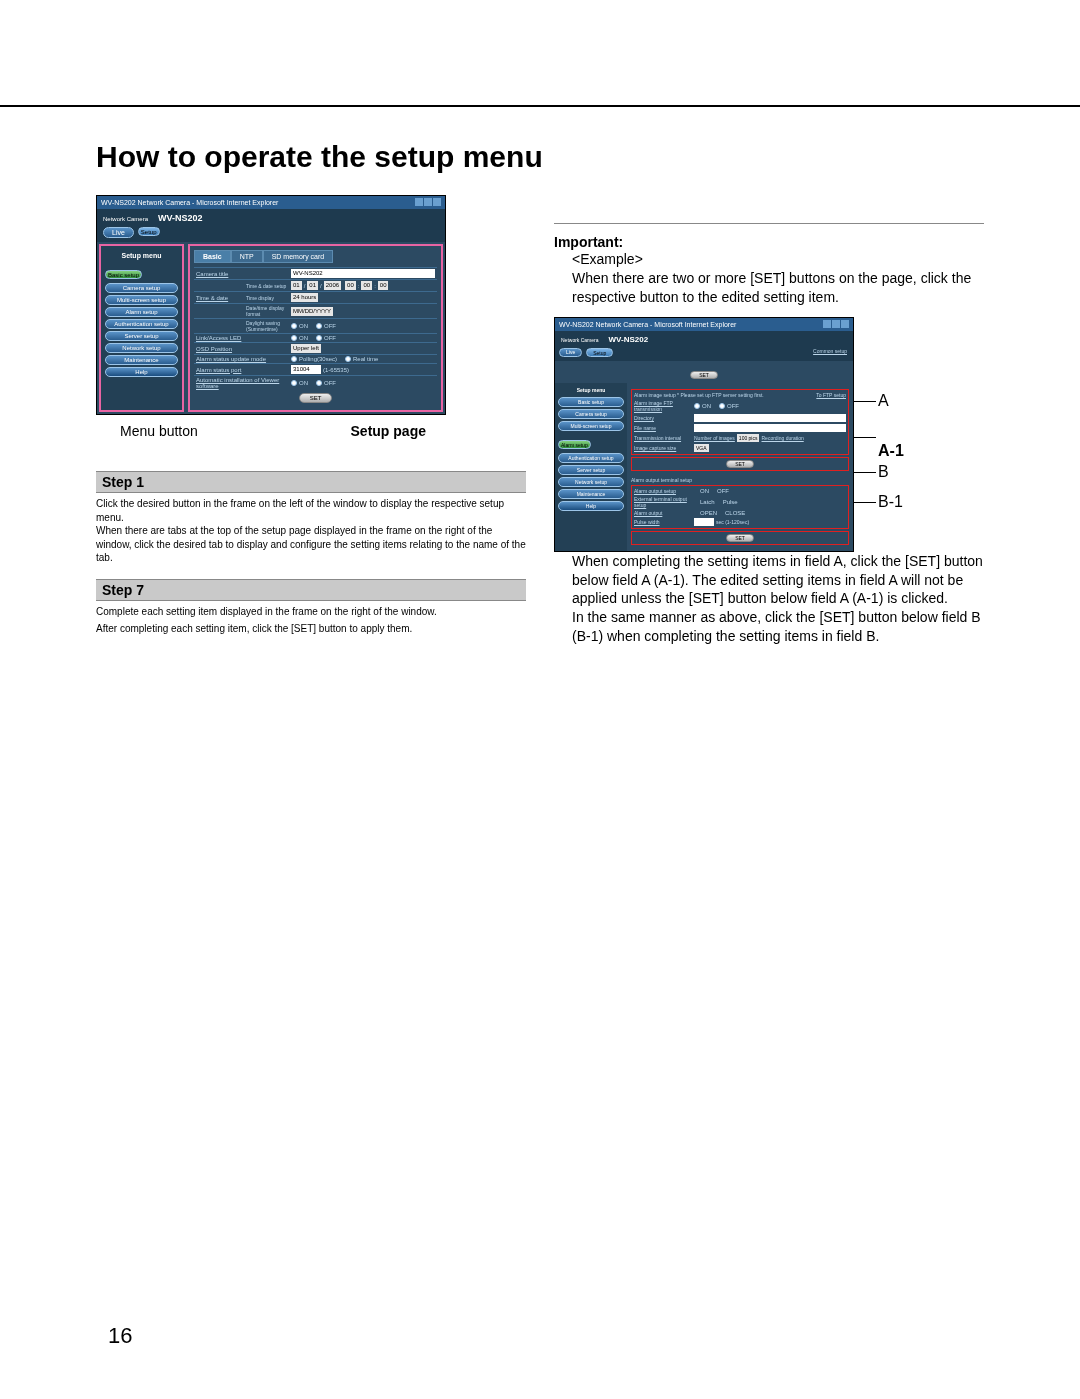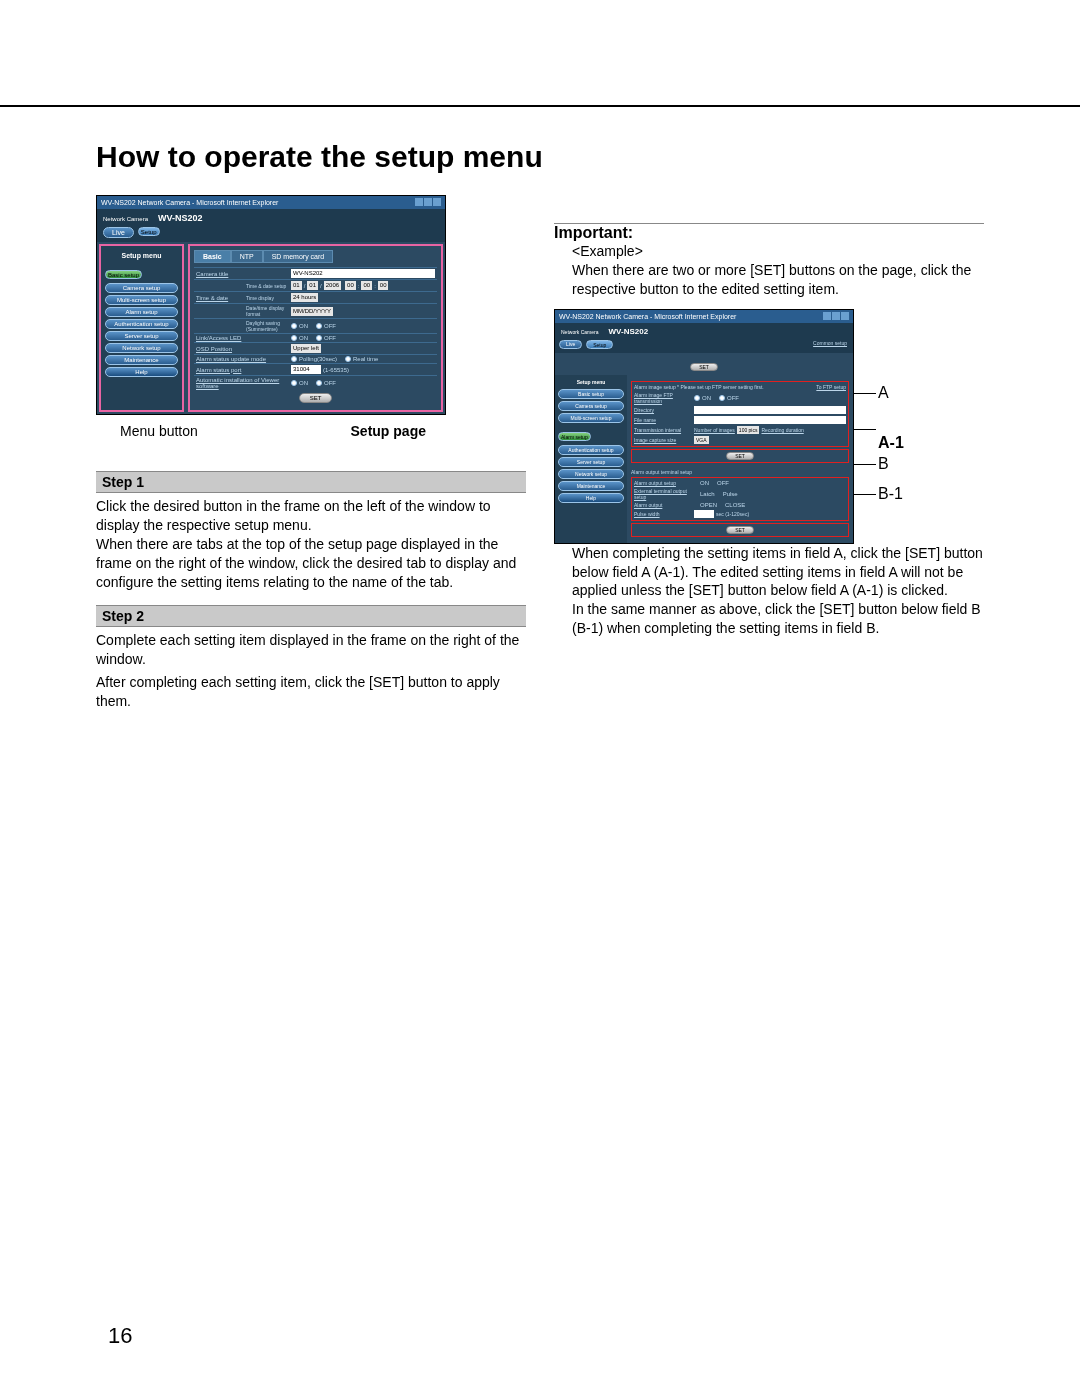--- a/index.html
+++ b/index.html
@@ -203,31 +203,31 @@
     border-top: 1px solid #888;
     border-bottom: 1px solid #888;
     padding: 2px 6px;
     font-weight: bold;
     font-size: 14px;
     display: inline-block;
     width: 100%;
     margin-top: 14px;
   }
   .para {
-    font-size: 14px;
+    font-size: 10px;
     line-height: 1.35;
     margin-top: 4px;
   }
 
   
   .important-head {
     font-weight: bold;
-    font-size: 16px;
+    font-size: 14px;
     border-top: 1px solid #888;
-    padding-top: 0;
+    padding-top: 10px;
   }
   .indent {
     margin-left: 18px;
     font-size: 14px;
     line-height: 1.35;
   }
 
   
   .shot2-wrap {
     position: relative;
@@ -428,21 +428,21 @@
 
     <div class="caption-row">
       <span class="left">Menu button</span>
       <span class="right">Setup page</span>
     </div>
 
     <div class="step-head">Step 1</div>
     <p class="para" style="white-space:pre-line;">Click the desired button in the frame on the left of the window to display the respective setup menu.
 When there are tabs at the top of the setup page displayed in the frame on the right of the window, click the desired tab to display and configure the setting items relating to the name of the tab.</p>
 
-    <div class="step-head">Step 2</div>
+    <div class="step-head">Step 7</div>
     <p class="para">Complete each setting item displayed in the frame on the right of the window.</p>
 
     <p class="para">After completing each setting item, click the [SET] button to apply them.</p>
 
   </div>
 
   <div class="col-right">
     <div style="height:28px;"></div>
     <div class="important-head">Important:</div>
     <p class="indent">&lt;Example&gt;</p>

